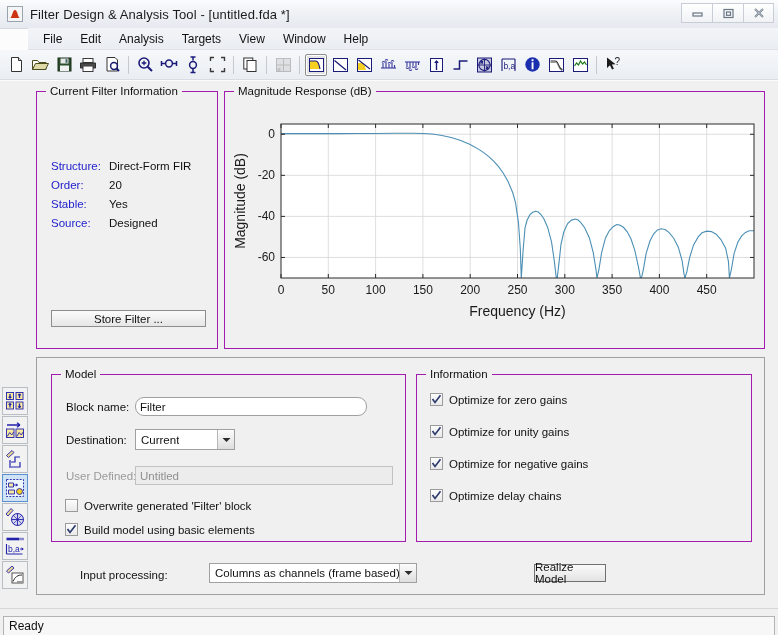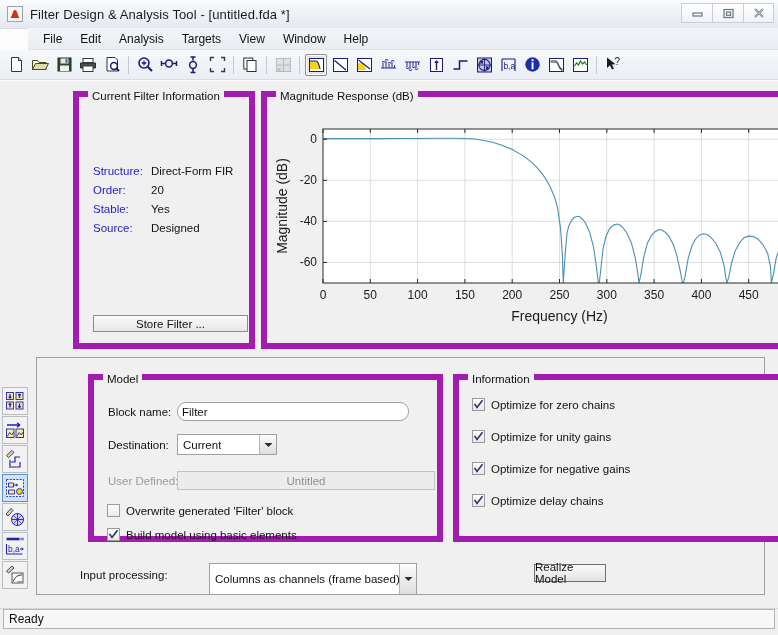--- a/index.html
+++ b/index.html
@@ -89,24 +89,23 @@
     width:26px; height:28px; margin:1px 2px;
     border:1px solid #b9bec4; background:#f2f2f2;
     display:flex;align-items:center;justify-content:center; box-sizing:border-box;
   }
   .rail-btn.selected { border:1px solid #5b8fd0; background:#cfe3f7; }
   .rail-btn svg { display:block; }
 
   
   .groupbox {
     position:absolute;
-    border:6px solid #a21caf;
+    border:1px solid #a21caf;
     background:#f0f0f0;
     box-sizing:border-box;
-    margin-left:37px;
   }
   .groupbox > .legend {
     position:absolute; top:-7px; left:9px;
     background:#f0f0f0; padding:0 4px;
     font-size:11.5px; color:#111; white-space:nowrap;
   }
 
   
   #cfi { left:36px; top:10px; width:182px; height:258px; }
   .cfi-rows { position:absolute; left:14px; top:68px; font-size:11.5px; }
@@ -175,21 +174,21 @@
     background: linear-gradient(180deg,#fafafa 0%, #e3e3e3 100%);
     font-size:11.5px; color:#111;
     display:flex;align-items:center;justify-content:center;
     box-sizing:border-box; cursor:default;
   }
 
   
   .statusbar {
     position:absolute; left:0; top:608px; width:778px; height:27px;
     background:#f0f0f0; border-top:1px solid #d7d7d7;
-    display:flex; align-items:flex-start;
+    display:flex; align-items:flex-end;
   }
   .status-field {
     margin-left:3px; margin-right:3px; flex:1; height:20px;
     border:1px solid #b4b4b4; background:#f7f7f7;
     display:flex;align-items:center; padding-left:5px;
     font-size:12px; color:#111; box-sizing:border-box;
   }
 
   
   .plot-wrap { position:absolute; left:0; top:0; width:100%; height:100%; }
@@ -601,21 +600,21 @@
         <div class="sel" style="left:83px; top:54px; width:100px; height:21px;">
           <span class="seltxt">Current</span>
           <span class="arrowbox">
             <svg width="9" height="6" viewBox="0 0 9 6">
                 <path d="M0.5 1 L4.5 5 L8.5 1 Z" fill="#2b2b2b"></path>
               </svg>
           </span>
         </div>
 
         <div class="frm-label dim" style="left:14px; top:95px;">User Defined:</div>
-        <input class="txtinput dim" style="left: 83px; top: 91px; width: 258px; height: 19px; text-align: center;" disabled="" value="Untitled">
+        <input class="txtinput dim" style="left: 83px; top: 91px; width: 258px; height: 19px;" disabled="" value="Untitled">
 
         <div class="cbrow" style="left:13px; top:124px;">
           <span class="cbox"></span>
           <span class="cblabel">Overwrite generated 'Filter' block</span>
         </div>
 
         <div class="cbrow" style="left:13px; top:148px;">
           <span class="cbox">
             <svg width="11" height="11" viewBox="0 0 11 11">
                 <path d="M1.5 5 L4 8.4 L9.5 1.2" fill="none" stroke="#2b3a6b" stroke-width="1.7"></path>
@@ -627,21 +626,21 @@
 
       <div class="groupbox" id="opt-gb">
         <div class="legend">Information</div>
 
         <div class="cbrow" style="left:13px; top:18px;">
           <span class="cbox">
             <svg width="11" height="11" viewBox="0 0 11 11">
                 <path d="M1.5 5 L4 8.4 L9.5 1.2" fill="none" stroke="#2b3a6b" stroke-width="1.7"></path>
               </svg>
           </span>
-          <span class="cblabel">Optimize for zero chains</span>
+          <span class="cblabel">Optimize for zero gains</span>
         </div>
 
         <div class="cbrow" style="left:13px; top:50px;">
           <span class="cbox">
             <svg width="11" height="11" viewBox="0 0 11 11">
                 <path d="M1.5 5 L4 8.4 L9.5 1.2" fill="none" stroke="#2b3a6b" stroke-width="1.7"></path>
               </svg>
           </span>
           <span class="cblabel">Optimize for unity gains</span>
         </div>
@@ -660,21 +659,21 @@
             <svg width="11" height="11" viewBox="0 0 11 11">
                 <path d="M1.5 5 L4 8.4 L9.5 1.2" fill="none" stroke="#2b3a6b" stroke-width="1.7"></path>
               </svg>
           </span>
           <span class="cblabel">Optimize delay chains</span>
         </div>
 
       </div>
 
       <div class="frm-label" style="left:22px; top:211px;margin-left:21px;">Input processing:</div>
-      <div class="sel" style="left:172px; top:205px; width:208px; height:32px;">
+      <div class="sel" style="left:172px; top:205px; width:208px; height:20px;">
         <span class="seltxt">Columns as channels (frame based)</span>
         <span class="arrowbox">
           <svg width="9" height="6" viewBox="0 0 9 6">
               <path d="M0.5 1 L4.5 5 L8.5 1 Z" fill="#2b2b2b"></path>
             </svg>
         </span>
       </div>
       <div id="realize-btn">Realize Model</div>
     </div>
   </div>

